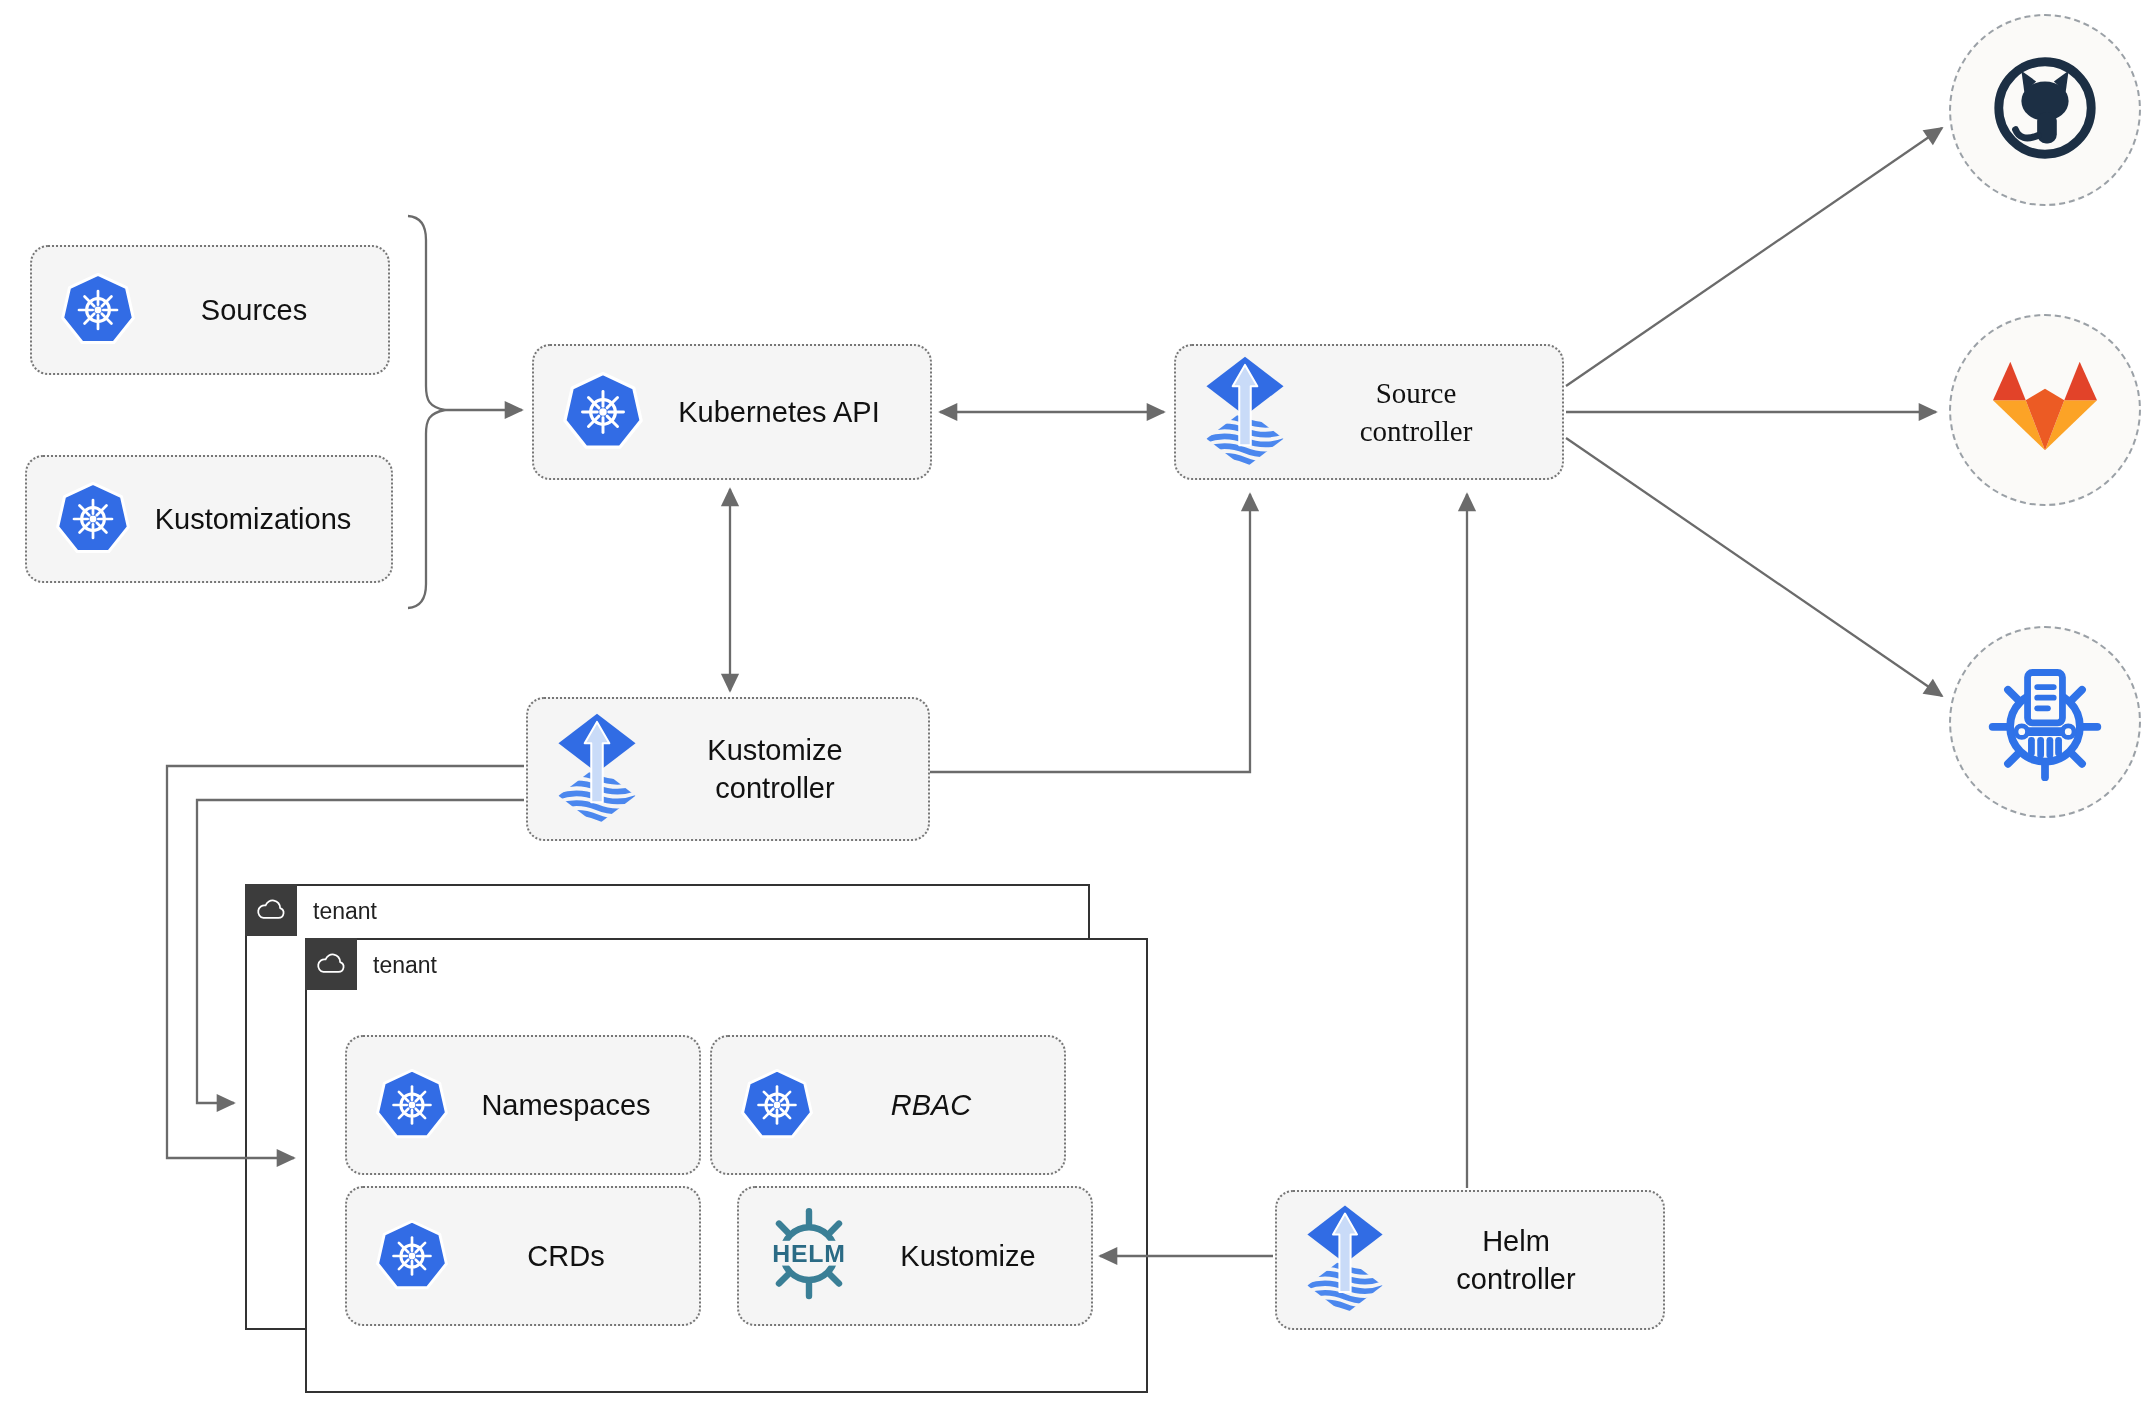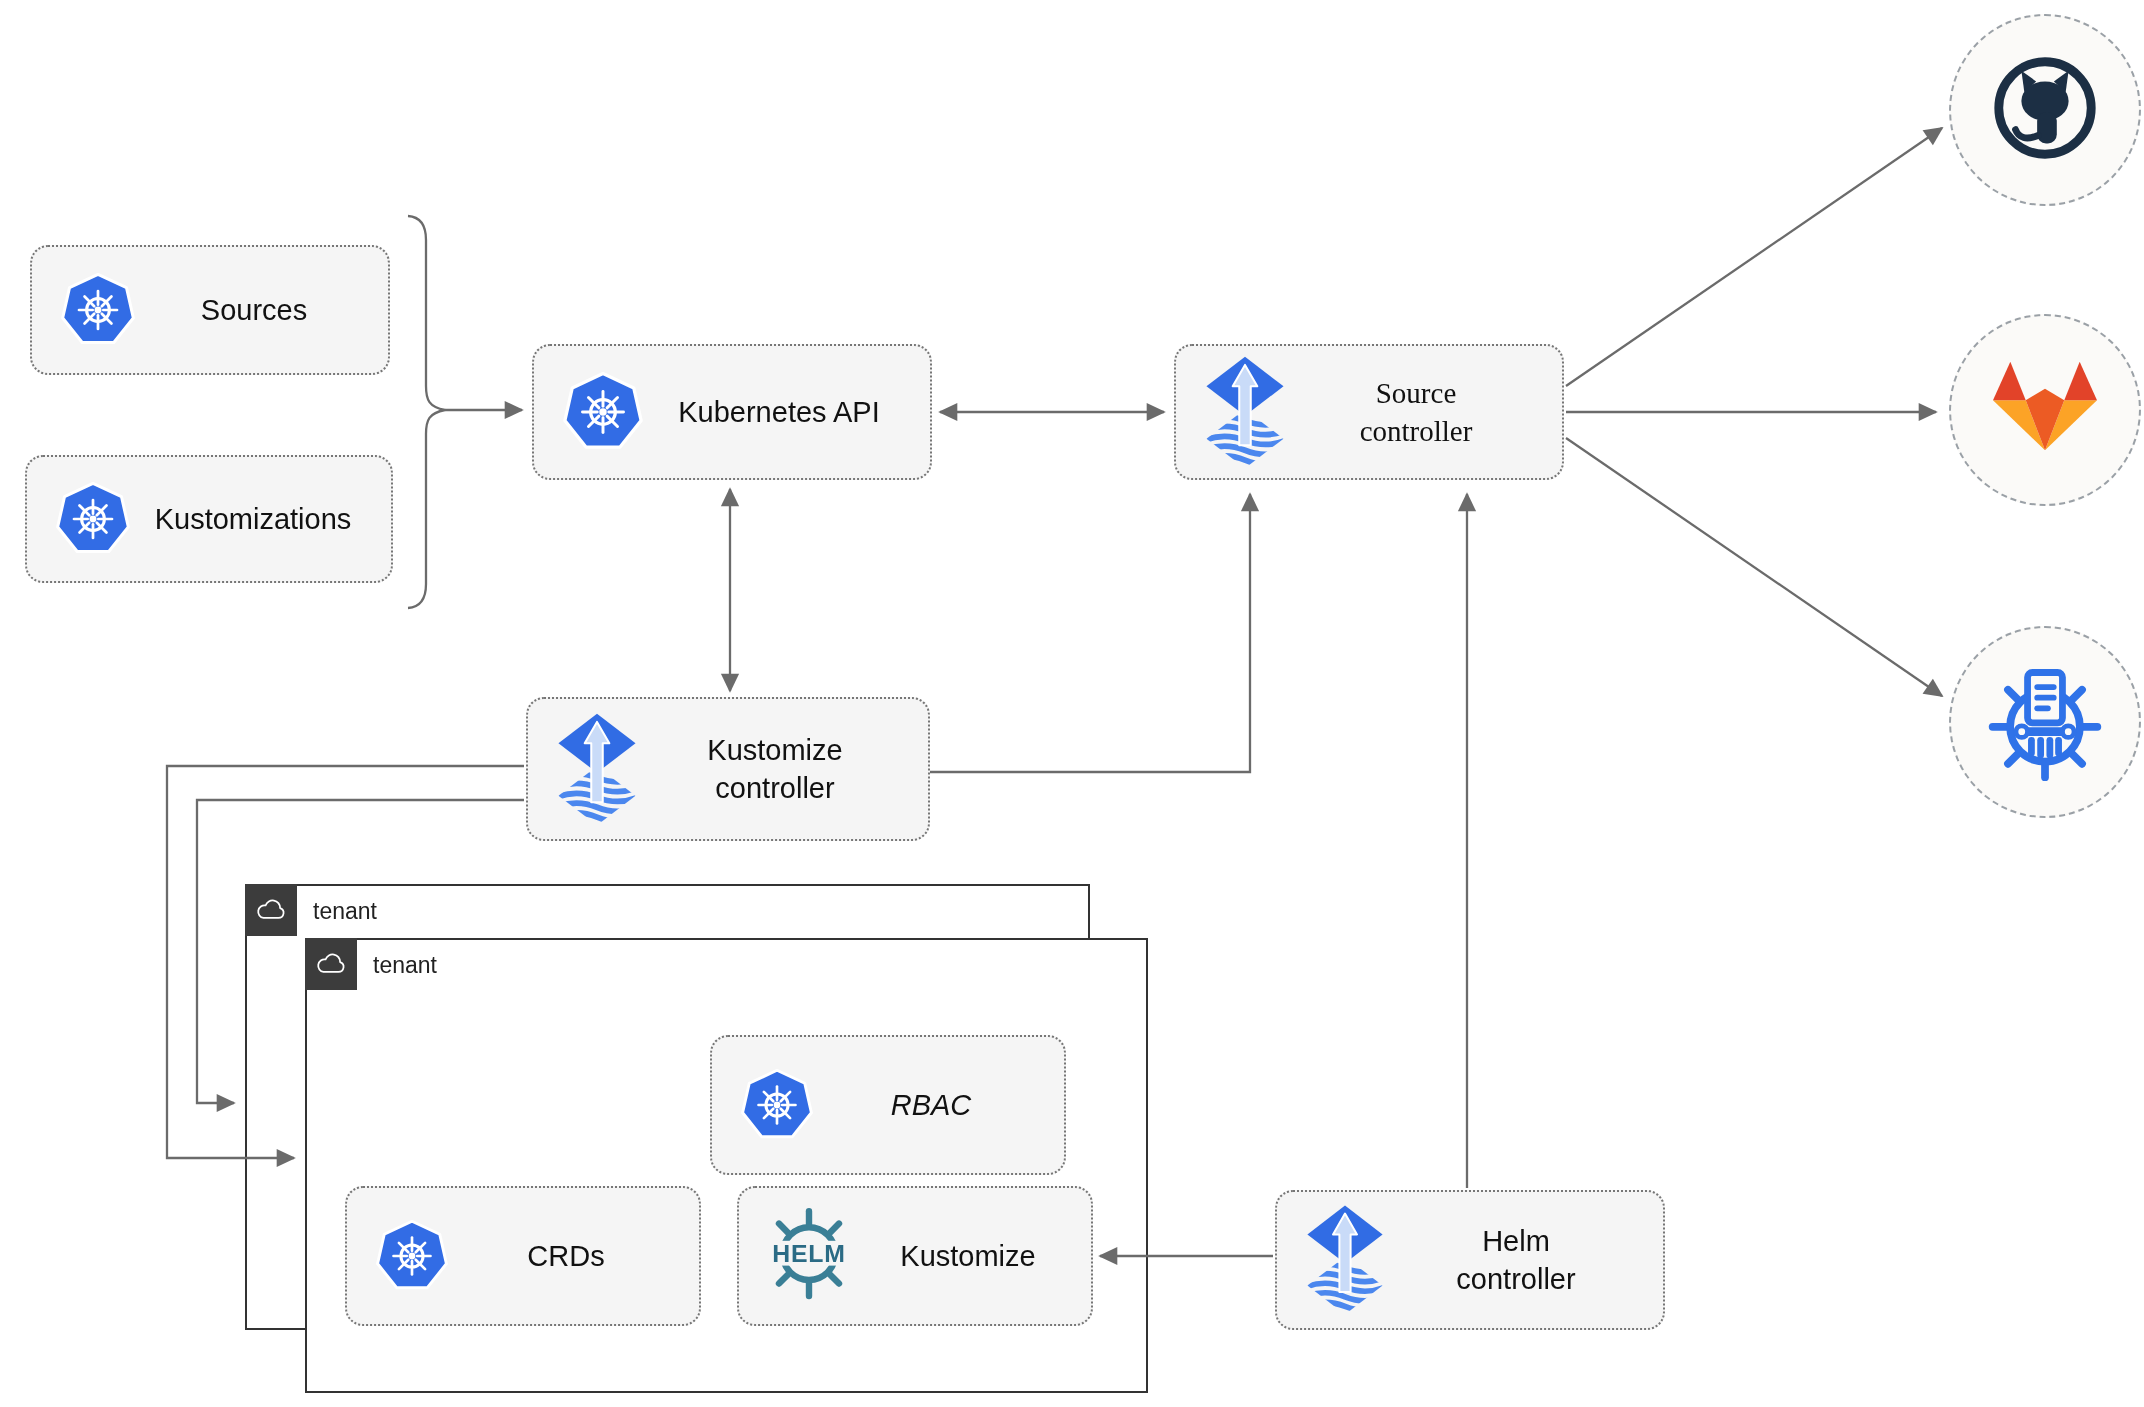--- a/index.html
+++ b/index.html
@@ -159,20 +159,28 @@
 
   <div class="tenant tenant-front" style="left:305px;top:938px;width:843px;height:455px;">
     <div class="tab">
       <svg width="34" height="25">
           <use href="#sym-cloud"></use>
         </svg>
       </div>
     <div class="tlabel">tenant</div>
   </div>
 
+  <div class="node inner-node" style="left:345px;top:1035px;width:356px;height:140px;">
+    <span class="icon">
+      <svg width="74" height="74">
+          <use href="#sym-k8s"></use>
+        </svg>
+      </span>
+    <span class="lbl">Namespaces</span>
+  </div>
 
   <div class="node inner-node" style="left:710px;top:1035px;width:356px;height:140px;font-style:italic;">
     <span class="icon">
       <svg width="74" height="74">
           <use href="#sym-k8s"></use>
         </svg>
       </span>
     <span class="lbl">RBAC</span>
   </div>
 

